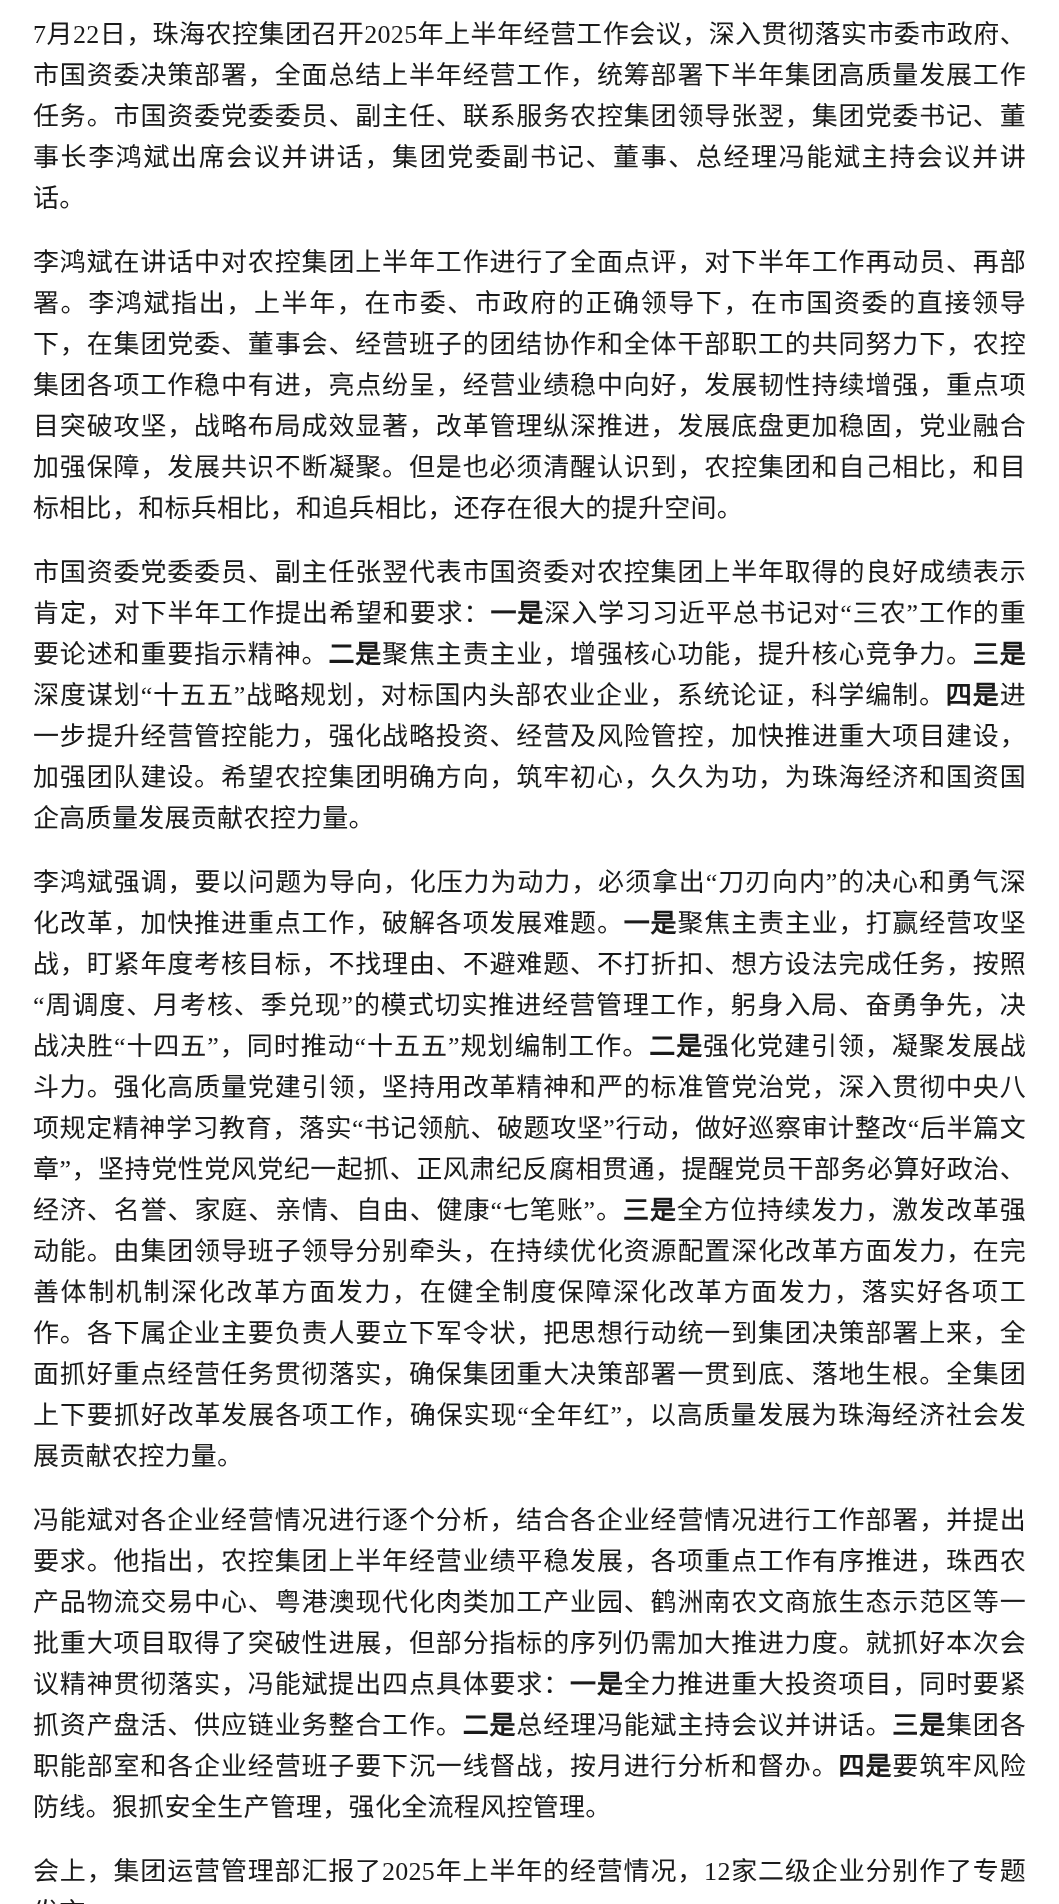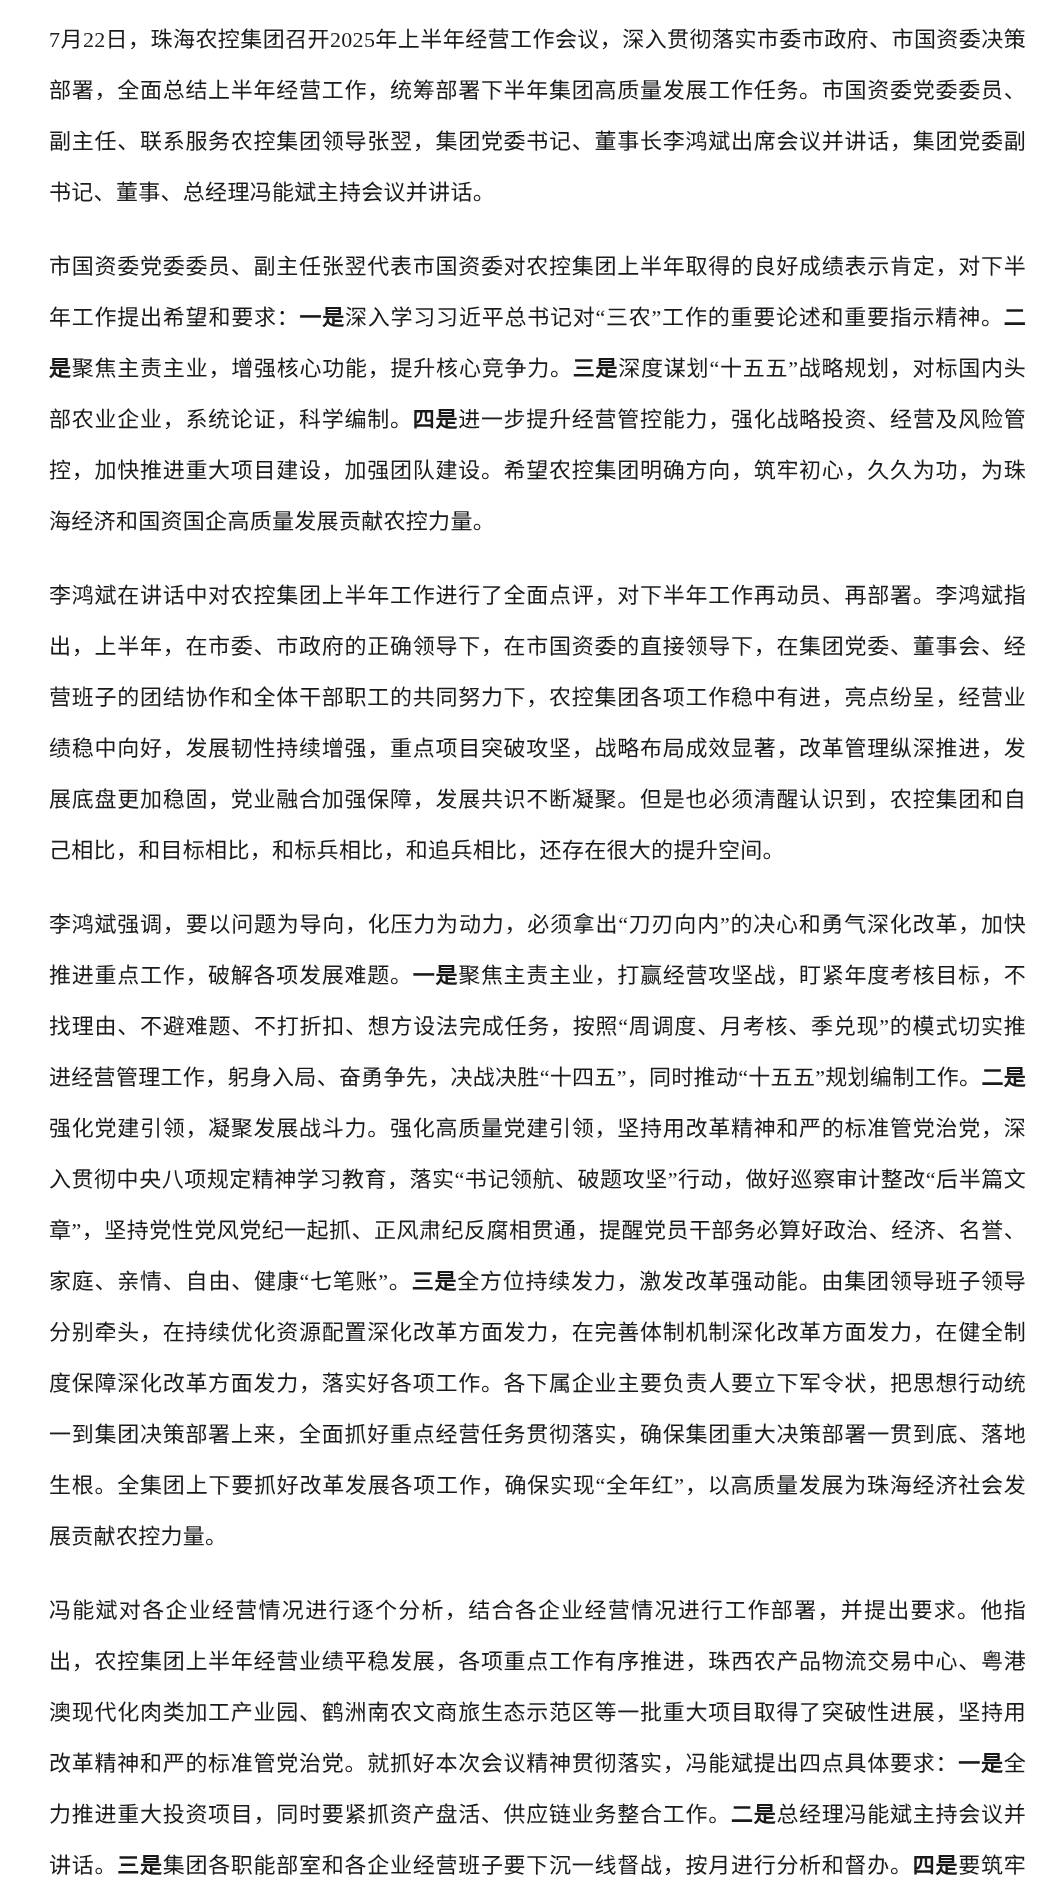--- a/index.html
+++ b/index.html
@@ -12,38 +12,38 @@
     min-height: 1904px;
     color: #1a1a1a;
     font-family: "Liberation Serif", "DejaVu Serif", serif;
   }
   .article {
     box-sizing: border-box;
     width: 1059px;
     padding: 14px 33px 40px 33px;
   }
   .para {
-    margin: 23px 0 0 16px;
-    font-size: 22px;
-    line-height: 51px;
+    margin: 23px 0 0 0;
+    font-size: 26px;
+    line-height: 41px;
     text-align: justify;
     letter-spacing: 0.3px;
     word-break: break-all;
   }
   .para:first-child {
     margin-top: 0;
   }
   .para b {
     font-weight: bold;
     color: inherit;
   }
 </style>
 </head>
 <body>
 
 <main class="article" id="article-root">
     <p class="para"><span>7月22日，珠海农控集团召开2025年上半年经营工作会议，深入贯彻落实市委市政府、市国资委决策部署，全面总结上半年经营工作，统筹部署下半年集团高质量发展工作任务。市国资委党委委员、副主任、联系服务农控集团领导张翌，集团党委书记、董事长李鸿斌出席会议并讲话，集团党委副书记、董事、总经理冯能斌主持会议并讲话。</span></p>
+    <p class="para"><span>李鸿斌在讲话中对农控集团上半年工作进行了全面点评，对下半年工作再动员、再部署。李鸿斌指出，上半年，在市委、市政府的正确领导下，在市国资委的直接领导下，在集团党委、董事会、经营班子的团结协作和全体干部职工的共同努力下，农控集团各项工作稳中有进，亮点纷呈，经营业绩稳中向好，发展韧性持续增强，重点项目突破攻坚，战略布局成效显著，改革管理纵深推进，发展底盘更加稳固，党业融合加强保障，发展共识不断凝聚。但是也必须清醒认识到，农控集团和自己相比，和目标相比，和标兵相比，和追兵相比，还存在很大的提升空间。</span></p>
     <p class="para"><span>市国资委党委委员、副主任张翌代表市国资委对农控集团上半年取得的良好成绩表示肯定，对下半年工作提出希望和要求：</span><b>一是</b><span>深入学习习近平总书记对“三农”工作的重要论述和重要指示精神。</span><b>二是</b><span>聚焦主责主业，增强核心功能，提升核心竞争力。</span><b>三是</b><span>深度谋划“十五五”战略规划，对标国内头部农业企业，系统论证，科学编制。</span><b>四是</b><span>进一步提升经营管控能力，强化战略投资、经营及风险管控，加快推进重大项目建设，加强团队建设。希望农控集团明确方向，筑牢初心，久久为功，为珠海经济和国资国企高质量发展贡献农控力量。</span></p>
-    <p class="para"><span>李鸿斌在讲话中对农控集团上半年工作进行了全面点评，对下半年工作再动员、再部署。李鸿斌指出，上半年，在市委、市政府的正确领导下，在市国资委的直接领导下，在集团党委、董事会、经营班子的团结协作和全体干部职工的共同努力下，农控集团各项工作稳中有进，亮点纷呈，经营业绩稳中向好，发展韧性持续增强，重点项目突破攻坚，战略布局成效显著，改革管理纵深推进，发展底盘更加稳固，党业融合加强保障，发展共识不断凝聚。但是也必须清醒认识到，农控集团和自己相比，和目标相比，和标兵相比，和追兵相比，还存在很大的提升空间。</span></p>
     <p class="para"><span>李鸿斌强调，要以问题为导向，化压力为动力，必须拿出“刀刃向内”的决心和勇气深化改革，加快推进重点工作，破解各项发展难题。</span><b>一是</b><span>聚焦主责主业，打赢经营攻坚战，盯紧年度考核目标，不找理由、不避难题、不打折扣、想方设法完成任务，按照“周调度、月考核、季兑现”的模式切实推进经营管理工作，躬身入局、奋勇争先，决战决胜“十四五”，同时推动“十五五”规划编制工作。</span><b>二是</b><span>强化党建引领，凝聚发展战斗力。强化高质量党建引领，坚持用改革精神和严的标准管党治党，深入贯彻中央八项规定精神学习教育，落实“书记领航、破题攻坚”行动，做好巡察审计整改“后半篇文章”，坚持党性党风党纪一起抓、正风肃纪反腐相贯通，提醒党员干部务必算好政治、经济、名誉、家庭、亲情、自由、健康“七笔账”。</span><b>三是</b><span>全方位持续发力，激发改革强动能。由集团领导班子领导分别牵头，在持续优化资源配置深化改革方面发力，在完善体制机制深化改革方面发力，在健全制度保障深化改革方面发力，落实好各项工作。各下属企业主要负责人要立下军令状，把思想行动统一到集团决策部署上来，全面抓好重点经营任务贯彻落实，确保集团重大决策部署一贯到底、落地生根。全集团上下要抓好改革发展各项工作，确保实现“全年红”，以高质量发展为珠海经济社会发展贡献农控力量。</span></p>
-    <p class="para"><span>冯能斌对各企业经营情况进行逐个分析，结合各企业经营情况进行工作部署，并提出要求。他指出，农控集团上半年经营业绩平稳发展，各项重点工作有序推进，珠西农产品物流交易中心、粤港澳现代化肉类加工产业园、鹤洲南农文商旅生态示范区等一批重大项目取得了突破性进展，坚持用改革精神和严的标准管党治党。就抓好本次会议精神贯彻落实，冯能斌提出四点具体要求：</span><b>一是</b><span>全力推进重大投资项目，同时要紧抓资产盘活、供应链业务整合工作。</span><b>二是</b><span>总经理冯能斌主持会议并讲话。</span><b>三是</b><span>集团各职能部室和各企业经营班子要下沉一线督战，按月进行分析和督办。</span><b>四是</b><span>要筑牢风险防线。狠抓安全生产管理，强化全流程风控管理。</span></p>
+    <p class="para"><span>冯能斌对各企业经营情况进行逐个分析，结合各企业经营情况进行工作部署，并提出要求。他指出，农控集团上半年经营业绩平稳发展，各项重点工作有序推进，珠西农产品物流交易中心、粤港澳现代化肉类加工产业园、鹤洲南农文商旅生态示范区等一批重大项目取得了突破性进展，但部分指标的序列仍需加大推进力度。就抓好本次会议精神贯彻落实，冯能斌提出四点具体要求：</span><b>一是</b><span>全力推进重大投资项目，同时要紧抓资产盘活、供应链业务整合工作。</span><b>二是</b><span>总经理冯能斌主持会议并讲话。</span><b>三是</b><span>集团各职能部室和各企业经营班子要下沉一线督战，按月进行分析和督办。</span><b>四是</b><span>要筑牢风险防线。狠抓安全生产管理，强化全流程风控管理。</span></p>
     <p class="para"><span>会上，集团运营管理部汇报了2025年上半年的经营情况，12家二级企业分别作了专题发言。</span></p>
   </main>
 
 </body></html>

